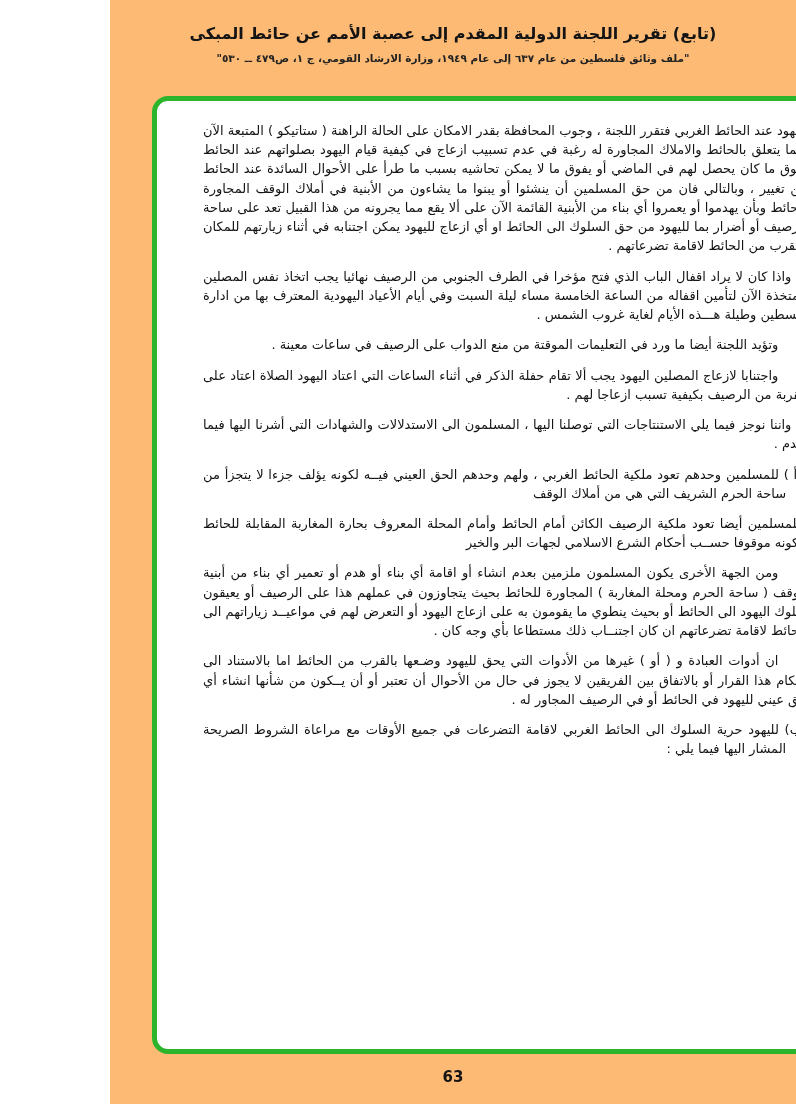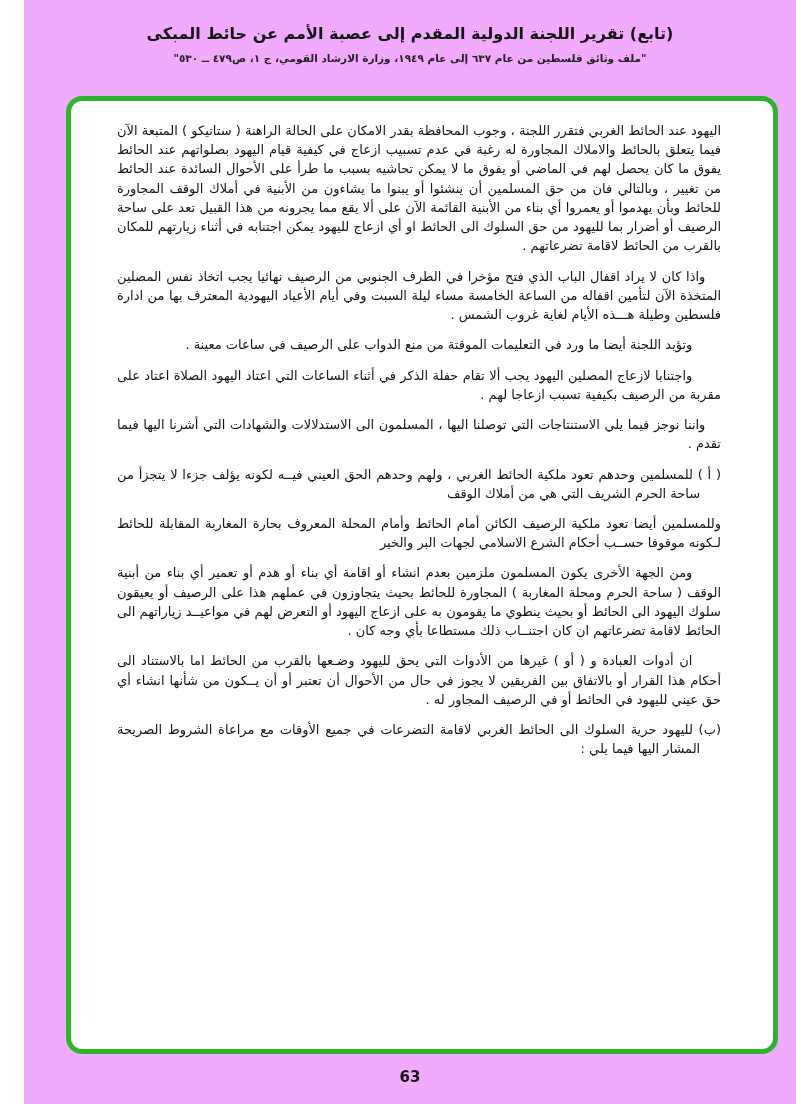--- a/index.html
+++ b/index.html
@@ -2,23 +2,23 @@
 <html lang="ar" dir="rtl"><head>
 <meta charset="utf-8">
 <style>
   html, body {
     margin: 0;
     padding: 0;
     background: #ffffff;
   }
   .page {
     position: relative;
-    width: 772px;
+    width: 686px;
     height: 1104px;
-    background: #f0abfc;
+    background: #fdba74;
     font-family: "DejaVu Sans", sans-serif;
     direction: rtl;
     color: #141414;
     overflow: hidden;
     margin-left: 27px;
   }
   .doc-header {
     text-align: center;
     padding-top: 24px;
   }

